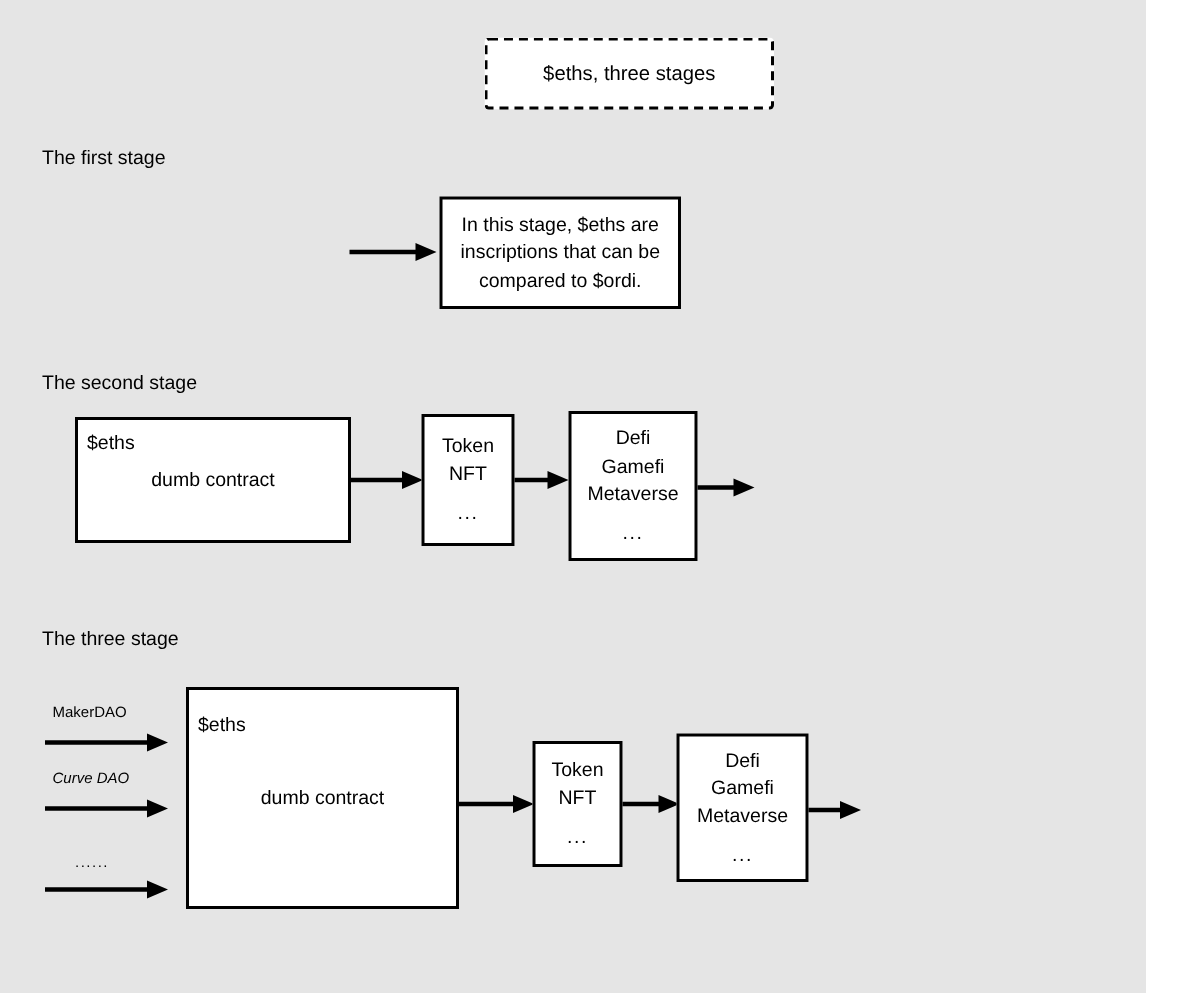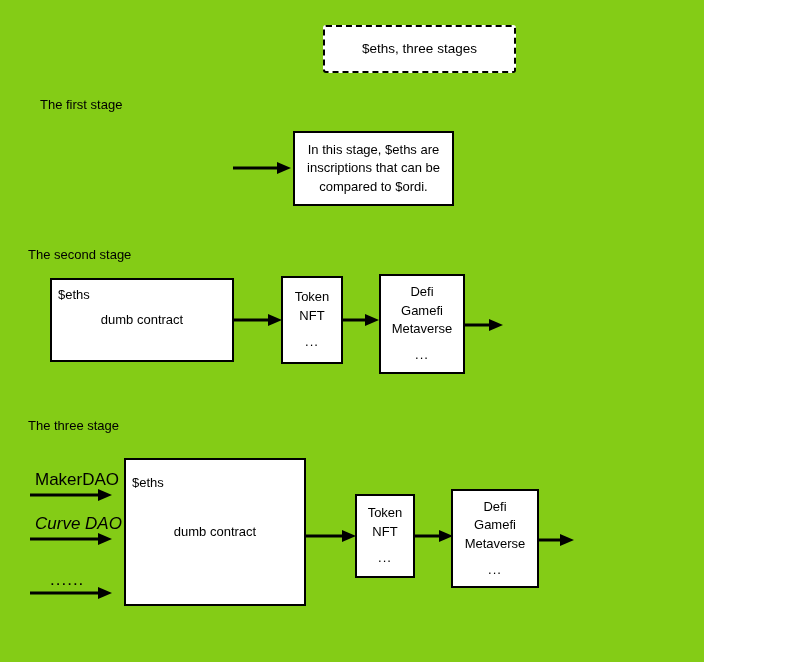--- a/index.html
+++ b/index.html
@@ -7,23 +7,23 @@
     margin: 0;
     padding: 0;
     background: #ffffff;
   }
   body {
     font-family: "Liberation Sans", sans-serif;
     color: #000000;
   }
   #canvas {
     position: relative;
-    width: 704px;
+    width: 764px;
     height: 662px;
-    background: #84cc16;
+    background: #e5e5e5;
     overflow: hidden;
   }
   .box {
     position: absolute;
     box-sizing: border-box;
     border: 2px solid #000000;
     background: #ffffff;
     display: flex;
     align-items: center;
     justify-content: center;
@@ -43,21 +43,21 @@
     white-space: nowrap;
   }
   .corner-label {
     position: absolute;
     font-size: 13px;
     color: #000;
     white-space: nowrap;
   }
   .arrow-label {
     position: absolute;
-    font-size: 17px;
+    font-size: 10px;
     color: #000;
     white-space: nowrap;
     text-align: right;
   }
   .arrow {
     position: absolute;
     height: 14px;
   }
   .arrow svg {
     display: block;
@@ -82,21 +82,21 @@
 </style>
 </head>
 <body>
 
 <div id="canvas">
 
   <div class="box dashed big-title" style="left:323px; top:25px; width:193px; height:48px;">
     <span>$eths, three stages</span>
   </div>
 
-  <div class="stage-label" style="left:28px; top:97px;margin-left:12px;">The first stage</div>
+  <div class="stage-label" style="left:28px; top:97px;">The first stage</div>
 
 
   <div class="arrow" style="left:233px; top:161px; width:58px;">
     <svg width="58" height="14" viewBox="0 0 58 14">
       <line x1="0" y1="7" x2="46" y2="7" stroke="#000" stroke-width="3"></line>
       <polygon points="44,1 58,7 44,13" fill="#000"></polygon>
     </svg>
   </div>
 
   <div class="box para" style="left:293px; top:131px; width:161px; height:75px;">

